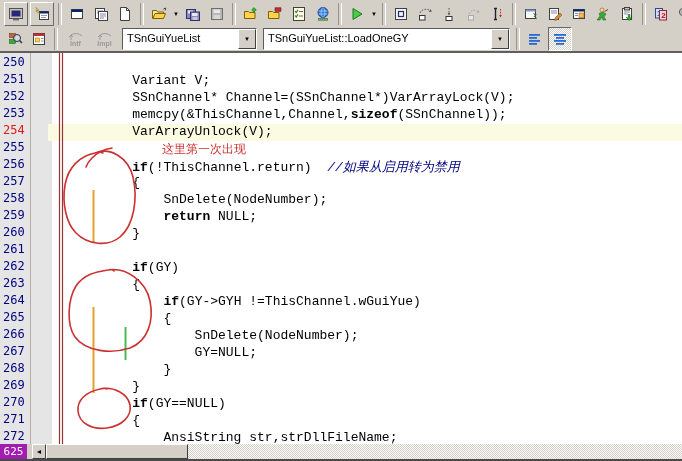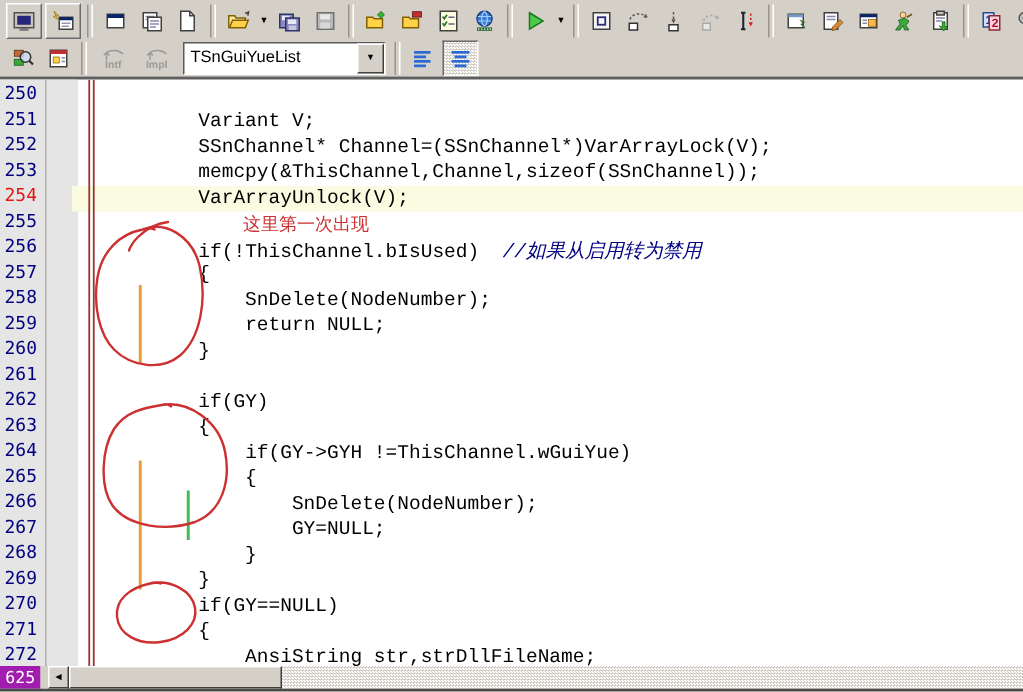--- a/index.html
+++ b/index.html
@@ -36,21 +36,21 @@
   .gutter{position:absolute;left:0;top:0;bottom:0;width:52px;background:#e5e5e5;
           padding-top:2px;box-sizing:border-box;}
   .gutter::after{content:"";position:absolute;left:30px;top:0;bottom:0;width:1px;background:#b2aea6;}
   .grow{height:17px;line-height:17px;font:12px "DejaVu Sans Mono",monospace;
         color:#000080;padding-left:3px;}
   .grow.red{color:#e01818;}
   .code-pane{position:absolute;left:53px;top:0;right:0;bottom:0;padding-top:20px;box-sizing:border-box;margin-left:48px;}
   .crow{height:17px;line-height:17px;white-space:pre;
         font:13px "Liberation Mono","DejaVu Sans Mono",monospace;color:#000;}
   .crow.hl{background:var(--hl,#fafbe1);margin-left:-53px;padding-left:53px;}
-  .s-k{font-weight:normal;}
+  .s-k{font-weight:bold;}
   .s-c{color:#000080;font-style:italic;}
   .note{display:inline-block;margin-left:61px;color:var(--pen,#cc3030);
         font:12px "Liberation Sans",sans-serif;}
   .overlay{position:absolute;left:0;top:0;pointer-events:none;}
   .mline{stroke:var(--mline,#9a3434);stroke-width:1.2;}
   .bar.orange{stroke:var(--orange,#e8a030);stroke-width:2;}
   .bar.green{stroke:var(--green,#44bb55);stroke-width:2;}
   .pen{stroke:var(--pen,#cc3030);stroke-width:1.6;fill:none;stroke-linecap:round;}
 
   
@@ -360,20 +360,24 @@
     <div class="navbtn">
       <svg width="14" height="8" viewBox="0 0 14 8">
           <path d="M2 8V3l-2 2M2 3l2 2M2 3c3-2 8-2 11 1" stroke="#9a9a9a" fill="none"></path>
         </svg>
       <span>Impl</span>
     </div>
     <div class="combo" style="width:133px">
       <div class="combo-text">TSnGuiYueList</div>
       <div class="combo-arrow">▼</div>
     </div>
+    <div class="combo" style="width:245px">
+      <div class="combo-text">TSnGuiYueList::LoadOneGY</div>
+      <div class="combo-arrow">▼</div>
+    </div>
     <div class="tsep"></div>
     <span id="nav-icons-right" style="display:flex;align-items:center;">
         <div class="tbtn">
           <span>
             <svg width="16" height="16" viewBox="0 0 16 16">
               <rect x="2" y="3" width="11" height="1.8" fill="#2a6ad4"></rect>
               <rect x="2" y="6" width="8" height="1.8" fill="#2a6ad4"></rect>
               <rect x="2" y="9" width="11" height="1.8" fill="#2a6ad4"></rect>
               <rect x="2" y="12" width="8" height="1.8" fill="#2a6ad4"></rect>
             </svg>
@@ -417,21 +421,21 @@
         <div class="grow">270</div>
         <div class="grow">271</div>
         <div class="grow">272</div>
       </div>
     <div class="code-pane" id="code-pane">
         <div class="crow"><span class="s-p">    Variant V;</span></div>
         <div class="crow"><span class="s-p">    SSnChannel* Channel=(SSnChannel*)VarArrayLock(V);</span></div>
         <div class="crow"><span class="s-p">    memcpy(&amp;ThisChannel,Channel,</span><span class="s-k">sizeof</span><span class="s-p">(SSnChannel));</span></div>
         <div class="crow hl"><span class="s-p">    VarArrayUnlock(V);</span></div>
         <div class="crow"><span class="note">这里第一次出现</span></div>
-        <div class="crow"><span class="s-p">    </span><span class="s-k">if</span><span class="s-p">(!ThisChannel.bIsUsed)  </span><span class="s-c">//如果从启用转为禁用</span></div>
+        <div class="crow"><span class="s-p">    </span><span class="s-k">if</span><span class="s-p">(!ThisChannel.return)  </span><span class="s-c">//如果从启用转为禁用</span></div>
         <div class="crow"><span class="s-p">    {</span></div>
         <div class="crow"><span class="s-p">        SnDelete(NodeNumber);</span></div>
         <div class="crow"><span class="s-p">        </span><span class="s-k">return</span><span class="s-p"> NULL;</span></div>
         <div class="crow"><span class="s-p">    }</span></div>
         <div class="crow"></div>
         <div class="crow"><span class="s-p">    </span><span class="s-k">if</span><span class="s-p">(GY)</span></div>
         <div class="crow"><span class="s-p">    {</span></div>
         <div class="crow"><span class="s-p">        </span><span class="s-k">if</span><span class="s-p">(GY-&gt;GYH !=ThisChannel.wGuiYue)</span></div>
         <div class="crow"><span class="s-p">        {</span></div>
         <div class="crow"><span class="s-p">            SnDelete(NodeNumber);</span></div>

